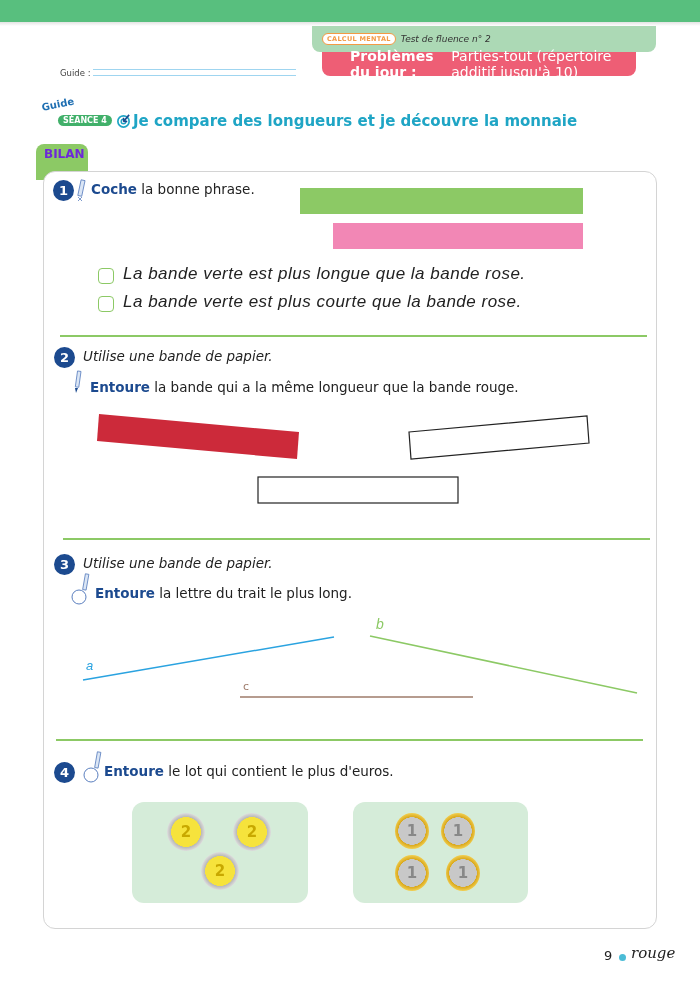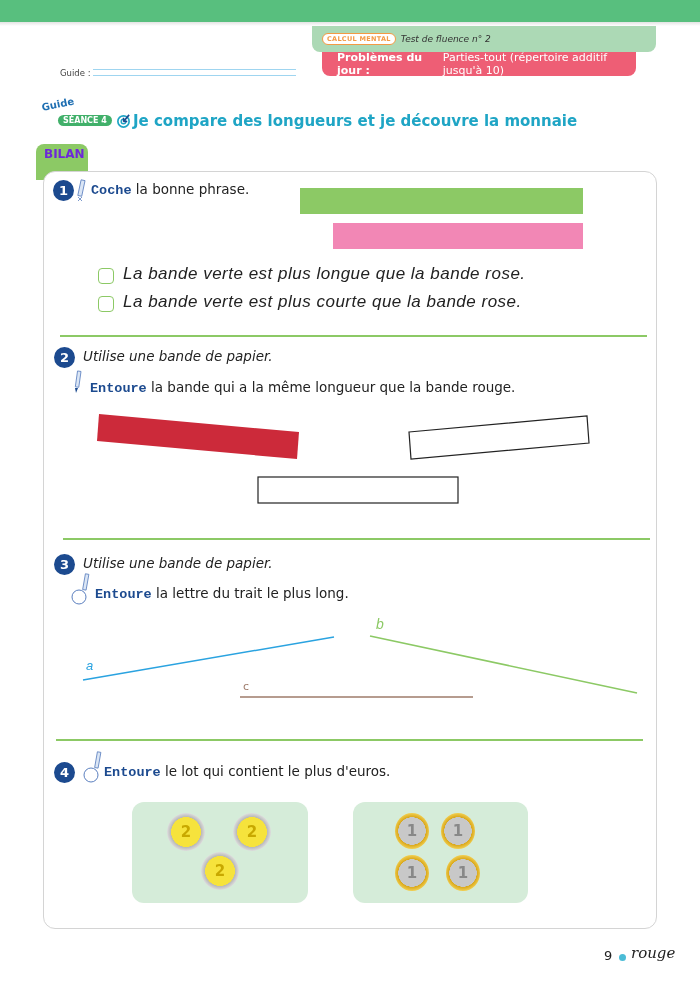--- a/index.html
+++ b/index.html
@@ -3,33 +3,33 @@
 <meta charset="utf-8">
 <style>
   html,body{margin:0;padding:0;}
   body{width:700px;height:990px;background:#fff;position:relative;overflow:hidden;font-family:"DejaVu Sans",sans-serif;color:#222;}
   .abs{position:absolute;}
   .topbar{left:0;top:0;width:700px;height:22px;background:#58bf7e;}
   .topbar-shadow{left:0;top:22px;width:700px;height:4px;background:linear-gradient(#e3e3e3,#fff);}
   .calc-tab{left:312px;top:26px;width:344px;height:26px;background:#acd9b5;border-radius:0 0 8px 8px;display:flex;align-items:center;padding-left:10px;box-sizing:border-box;}
   .calc-badge{border:1.5px solid #f39a44;color:#f39a44;background:#fff;border-radius:8px;font-size:6.5px;font-weight:bold;padding:1px 4px;letter-spacing:0.3px;margin-right:5px;}
   .calc-text{font-style:italic;font-size:9px;color:#333;}
-  .prob-tab{left:322px;top:52px;width:314px;height:24px;background:#ee5e75;border-radius:0 0 8px 8px;display:flex;align-items:center;padding-left:15px;box-sizing:border-box;color:#fff;font-size:11px;}
+  .prob-tab{left:322px;top:52px;width:314px;height:24px;background:#ee5e75;border-radius:0 0 8px 8px;display:flex;align-items:center;padding-left:28px;box-sizing:border-box;color:#fff;font-size:14px;}
   .prob-tab b{margin-right:3px;}
   .date-label{left:60px;top:68px;font-size:8.5px;color:#444;}
   .date-line{left:93px;width:203px;height:1px;background:#9fd5f0;}
   .guide{left:43px;top:102px;font-size:10px;color:#1f6fb2;font-weight:bold;transform:rotate(-12deg);transform-origin:left bottom;}
   .seance{left:58px;top:115px;background:#41b06a;color:#fff;font-size:8px;font-weight:bold;padding:1px 5px;border-radius:7px;}
   .target-icon{left:116px;top:113px;width:15px;height:15px;}
   .title{left:133px;top:112px;font-size:15px;font-weight:bold;color:#1fa5c5;}
   .bilan{left:36px;top:144px;width:52px;height:36px;background:#8cc965;border-radius:8px 8px 0 0;color:#6d28d9;font-weight:bold;font-size:12px;padding:3px 0 0 8px;box-sizing:border-box;}
   .main-box{left:43px;top:171px;width:614px;height:758px;border:1.5px solid #d4d4d4;border-radius:12px;background:#fff;box-sizing:border-box;}
   .num{width:21px;height:21px;border-radius:50%;background:#1c4a8f;color:#fff;font-weight:bold;font-size:13px;display:flex;align-items:center;justify-content:center;}
   .instr{font-size:13.5px;color:#222;}
-  .instr b{color:#1c4a8f;font-family:Liberation Mono, monospace;}
+  .instr b{color:#1c4a8f;}
   .italic{font-style:italic;font-size:13.5px;}
   .divider{height:1.5px;background:#8cc965;}
   .bar{}
   .checkbox{width:16px;height:16px;border:1.5px solid #8cc965;border-radius:4px;background:#fff;box-sizing:border-box;}
   .cursive{font-family:Liberation Sans, sans-serif;font-style:italic;font-size:17px;color:#222;letter-spacing:0.5px;}
   .coin-panel{background:#d5ecd9;border-radius:12px;}
   .coin{border-radius:50%;box-sizing:border-box;display:flex;align-items:center;justify-content:center;font-weight:bold;font-size:15px;font-family:"DejaVu Sans",sans-serif;}
   .coin2{background:radial-gradient(circle,#f6e33c 0 55%,#b8b8b8 56%,#e8e8e8 75%,#8c8c8c 100%);color:#c8a800;}
   .coin1{background:radial-gradient(circle,#c8c8c8 0 55%,#d9a71a 56%,#f5d55a 75%,#b2860c 100%);color:#888;}
   .page-num{left:604px;top:948px;font-size:13px;color:#222;}

